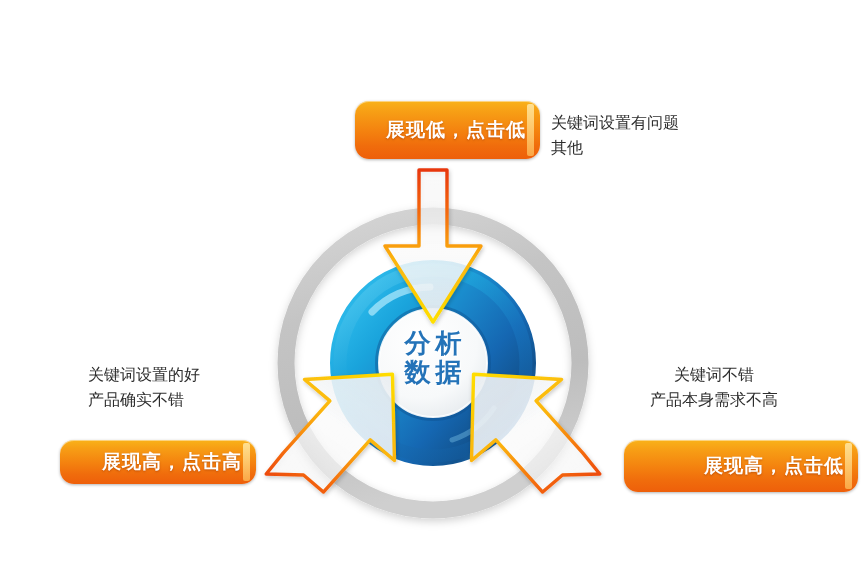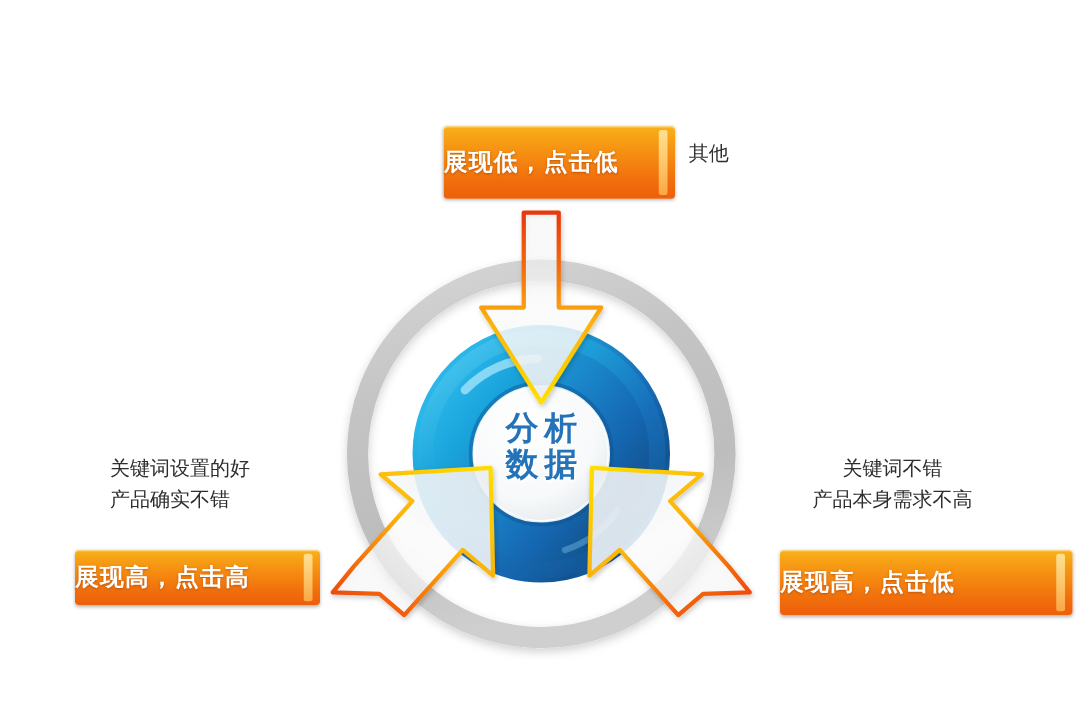--- a/index.html
+++ b/index.html
@@ -25,34 +25,34 @@
     left: 0;
     top: 0;
     width: 865px;
     height: 575px;
   }
 
   
   .pill {
     position: absolute;
     box-sizing: border-box;
-    border-radius: 3px;
+    border-radius: 14px;
     background:
       linear-gradient(to bottom,
         #f9b219 0%,
         #f79f15 18%,
         #f4820f 52%,
         #f06c0c 78%,
         #ee5f0a 100%);
     box-shadow:
       0 1px 3px rgba(0,0,0,0.30),
       inset 0 1px 0 rgba(255,255,255,0.45);
     display: flex;
     align-items: center;
-    justify-content: flex-start;
+    justify-content: flex-end;
   }
   .pill::after {
     
     content: "";
     position: absolute;
     top: 3px;
     bottom: 3px;
     right: 6px;
     width: 7px;
     border-radius: 2px;
@@ -254,20 +254,21 @@
 
   <div id="center-label">
     <span>分析</span>
     <span>数据</span>
   </div>
 
   <div class="pill" id="pill-top">
     <span class="pill-label">展现低，点击低</span>
   </div>
   <div class="caption" id="cap-top">
+    <div>关键词设置有问题</div>
     <div>其他</div>
   </div>
 
   <div class="pill" id="pill-left">
     <span class="pill-label">展现高，点击高</span>
   </div>
   <div class="caption" id="cap-left">
     <div>关键词设置的好</div>
     <div>产品确实不错</div>
   </div>

